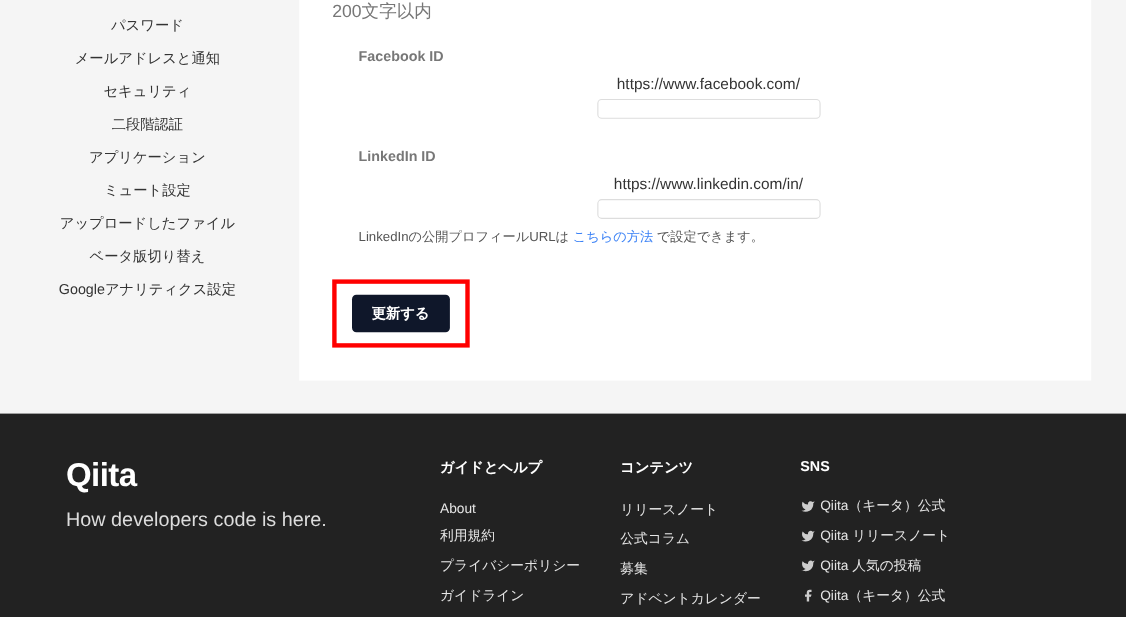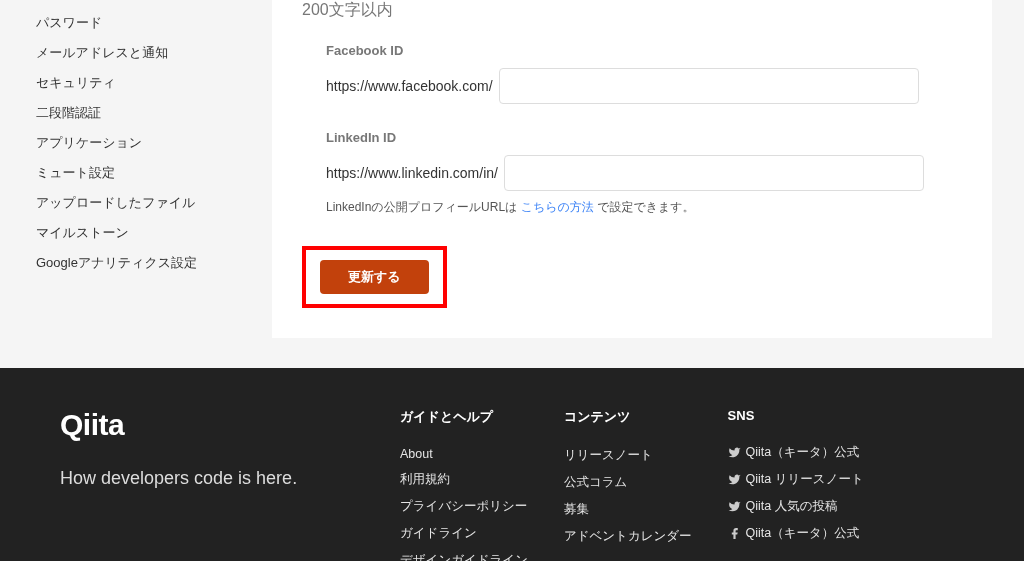--- a/index.html
+++ b/index.html
@@ -1,56 +1,56 @@
 <!DOCTYPE html>
 <html><head>
 <meta charset="utf-8">
 <style>
 * { margin: 0; padding: 0; box-sizing: border-box; }
 body { font-family: -apple-system, BlinkMacSystemFont, "Segoe UI", Helvetica, Arial, sans-serif; background: #f5f5f5; color: #333; width: 1024px; }
 .page-wrap { background: #f5f5f5; padding-bottom: 30px; }
 .content-row { display: flex; max-width: 960px; margin: 0 auto; gap: 40px; }
 .sidebar { width: 200px; flex-shrink: 0; padding-top: 8px; }
-.sidebar-item { font-size: 13px; color: #333; padding: 6px 0 6px 4px; cursor: pointer; }
+.sidebar-item { font-size: 13px; color: #333; padding: 6px 0 6px 4px; cursor: pointer; text-align: center; }
 .main-panel { flex: 1; background: #fff; padding: 0 30px 30px 30px; }
 .helper-text { font-size: 16px; color: #777; margin-bottom: 22px; }
 .field-label { font-size: 13px; font-weight: 600; color: #777; margin-bottom: 10px; }
-.url-row { display: flex; align-items: center; gap: 6px; margin-bottom: 8px; }
+.url-row { display: flex; align-items: center; gap: 6px; margin-bottom: 8px; flex-direction: column; }
 .url-prefix { font-size: 14px; color: #333; }
 .text-input { flex: 1; max-width: 420px; height: 36px; border: 1px solid #ddd; border-radius: 4px; padding: 0 10px; font-size: 14px; }
 .field-block { margin-bottom: 26px; margin-left: 24px; }
 .after-note { font-size: 12px; color: #555; }
 .after-note a { color: #3b82f6; text-decoration: none; }
 .highlight-box { display: inline-block; border: 4px solid #ff0000; padding: 10px 14px; margin-top: 4px; }
-.update-btn { background: #c2410c; color: #fff; border: none; border-radius: 4px; font-size: 13px; font-weight: 600; padding: 8px 28px; cursor: pointer; }
+.update-btn { background: #0f172a; color: #fff; border: none; border-radius: 4px; font-size: 13px; font-weight: 600; padding: 8px 18px; cursor: pointer; }
 footer { background: #222; color: #fff; padding: 40px 60px 24px; }
 .footer-top { display: flex; gap: 80px; }
 .brand-col { width: 260px; flex-shrink: 0; }
-.logo { font-size: 30px; font-weight: 700; letter-spacing: -0.5px; margin-bottom: 26px; }
+.logo { font-size: 30px; font-weight: 700; letter-spacing: -0.5px; margin-bottom: 12px; }
 .tagline { font-size: 18px; color: #ddd; }
 .footer-cols { display: flex; gap: 36px; flex-wrap: wrap; }
 .fcol { min-width: 110px; }
 .fcol h4 { font-size: 13px; font-weight: 700; color: #fff; margin-bottom: 16px; }
 .flink { font-size: 12.5px; color: #e5e5e5; padding: 5px 0; display: flex; align-items: center; gap: 5px; cursor: pointer; }
 .sns-icon { width: 13px; height: 13px; fill: #ccc; }
 </style>
 </head>
 <body>
 
 <div class="page-wrap">
   <div class="content-row">
     <nav class="sidebar">
       <div class="sidebar-item">パスワード</div>
       <div class="sidebar-item">メールアドレスと通知</div>
       <div class="sidebar-item">セキュリティ</div>
       <div class="sidebar-item">二段階認証</div>
       <div class="sidebar-item">アプリケーション</div>
       <div class="sidebar-item">ミュート設定</div>
       <div class="sidebar-item">アップロードしたファイル</div>
-      <div class="sidebar-item">マイルストーン</div>
+      <div class="sidebar-item">ベータ版切り替え</div>
       <div class="sidebar-item">Googleアナリティクス設定</div>
     </nav>
 
     <div class="main-panel">
       <div class="helper-text">200文字以内</div>
 
       <div class="field-block">
         <div class="field-label">Facebook ID</div>
         <div class="url-row">
           <span class="url-prefix">https://www.facebook.com/</span>

